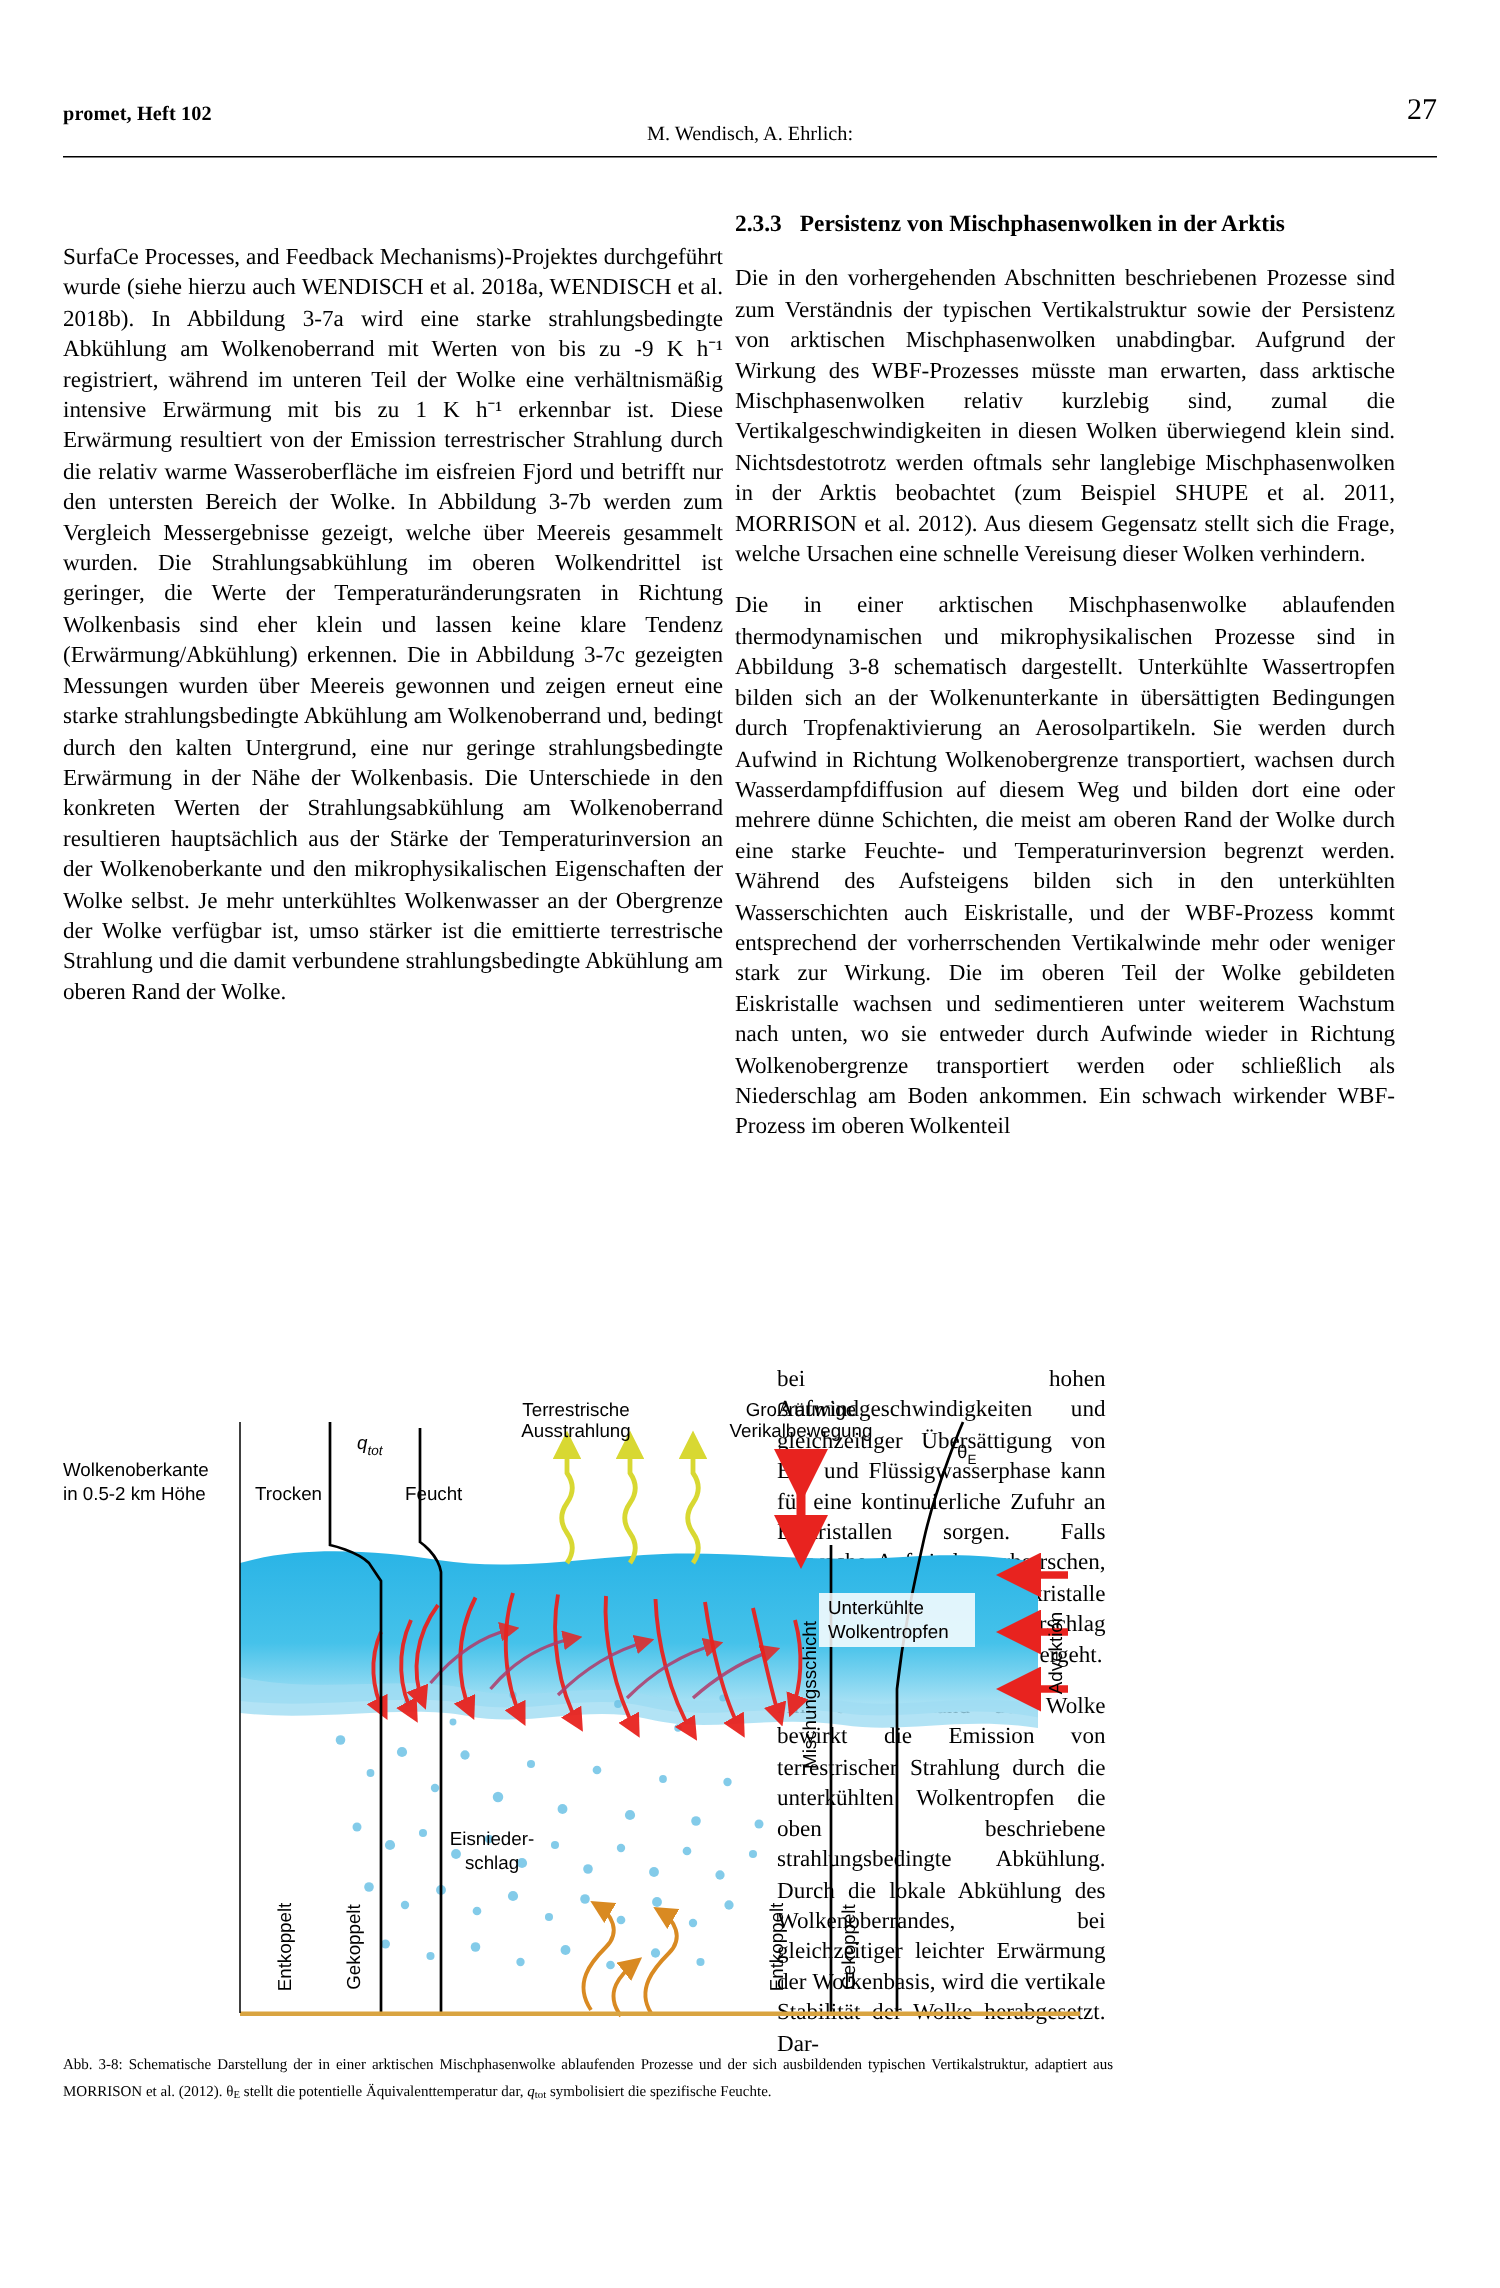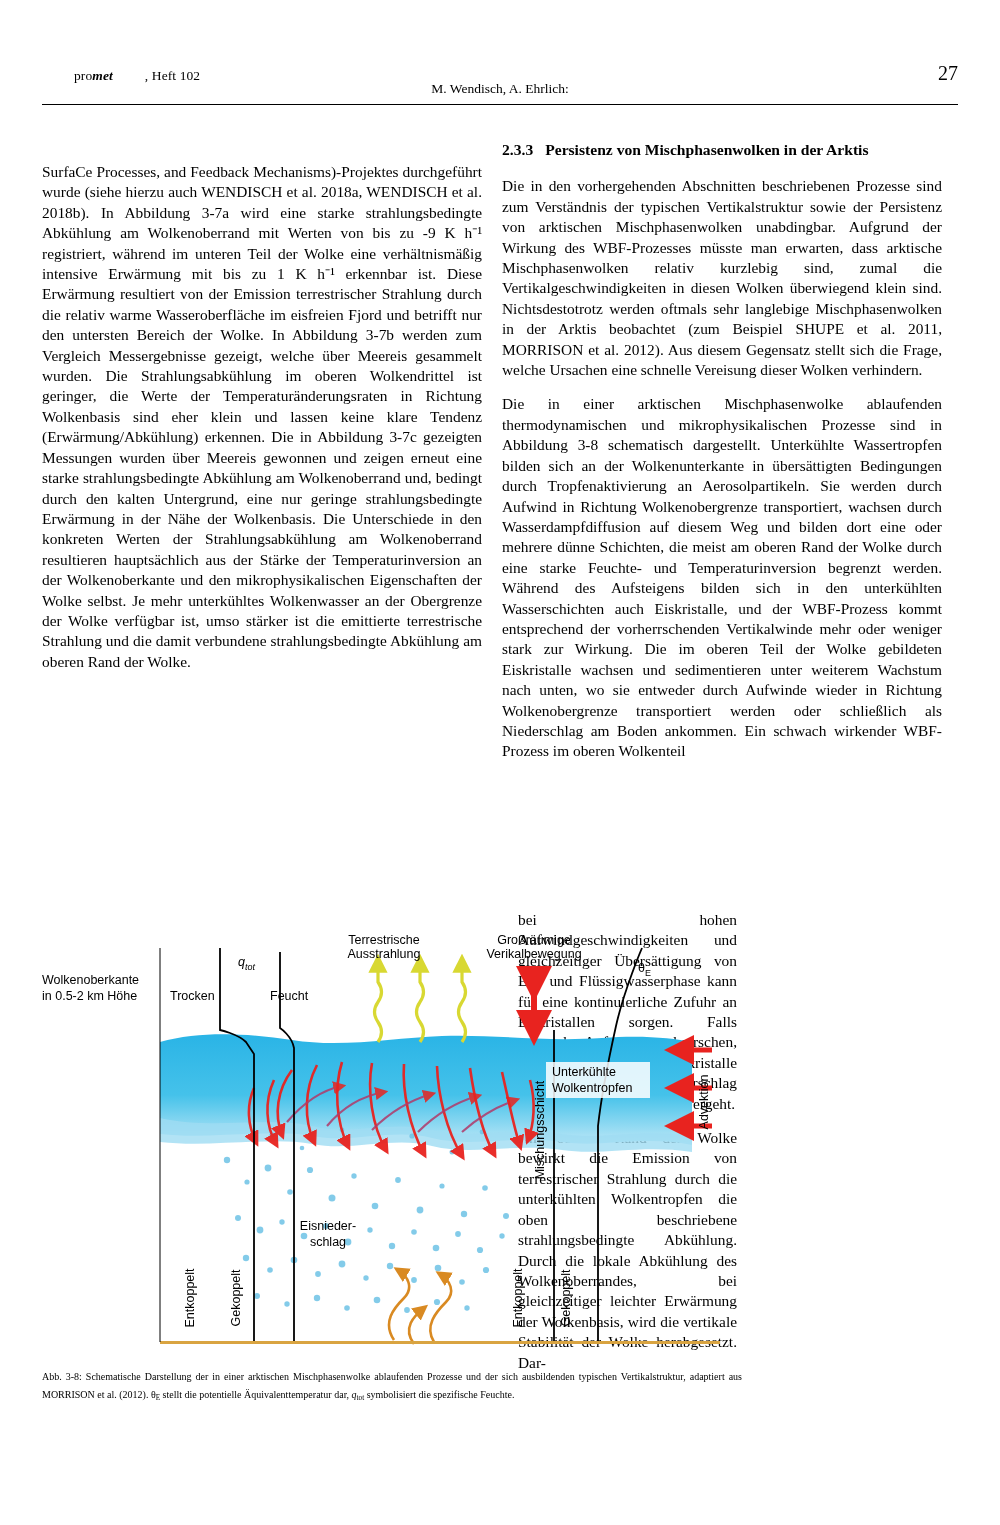--- a/index.html
+++ b/index.html
@@ -30,22 +30,22 @@
     width: 916px;
     height: 46px;
   }
   .header-left {
     position: absolute;
     left: 0;
     top: 6px;
     font-size: 13.5px;
     letter-spacing: 0.1px;
   }
-  .header-left .it { font-style: italic; font-weight: bold; }
-  .header-left .reg { font-weight: normal; margin-left: 32px; }
+  .header-left .it { font-weight: bold; }
+  .header-left .reg { font-weight: bold; }
   .header-center {
     position: absolute;
     left: 0;
     top: 19px;
     width: 916px;
     text-align: center;
     font-size: 13.5px;
     line-height: 16px;
   }
   .header-right {
@@ -65,21 +65,21 @@
 
   
   .col {
     position: absolute;
     width: 440px;
     text-align: justify;
     font-size: 15.4px;
     line-height: 20.4px;
   }
   .col-left { left: 42px; top: 140px; margin-top: 22px; }
-  .col-right { left: 502px; top: 140px; }
+  .col-right { left: 490px; top: 140px; }
 
   .col p {
     margin: 0 0 14px 0;
     text-align: justify;
     text-justify: inter-word;
     hyphens: manual;
   }
   .sec-head {
     margin: 0 0 16px 0;
     font-weight: bold;

